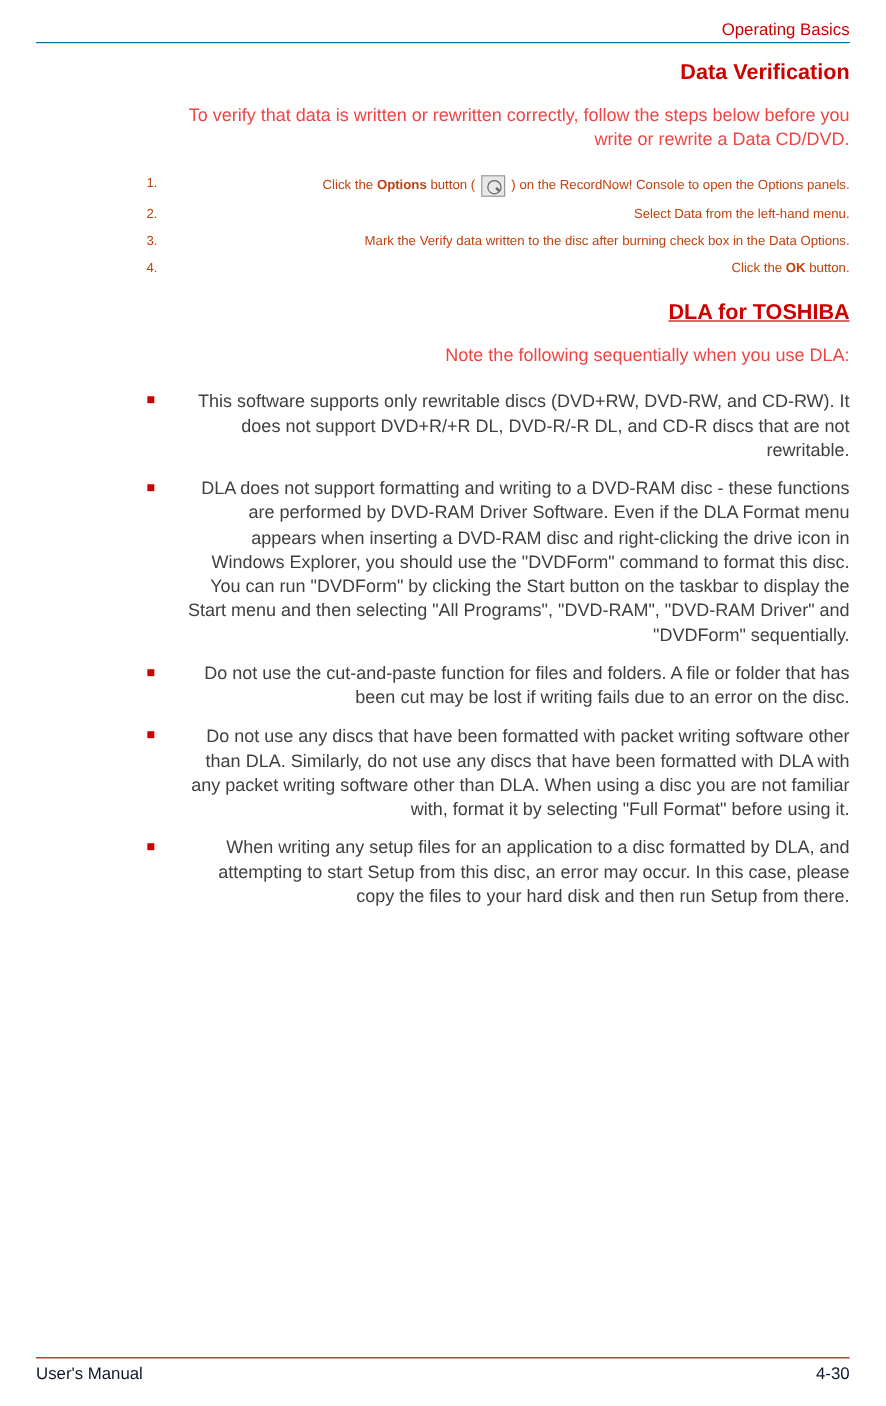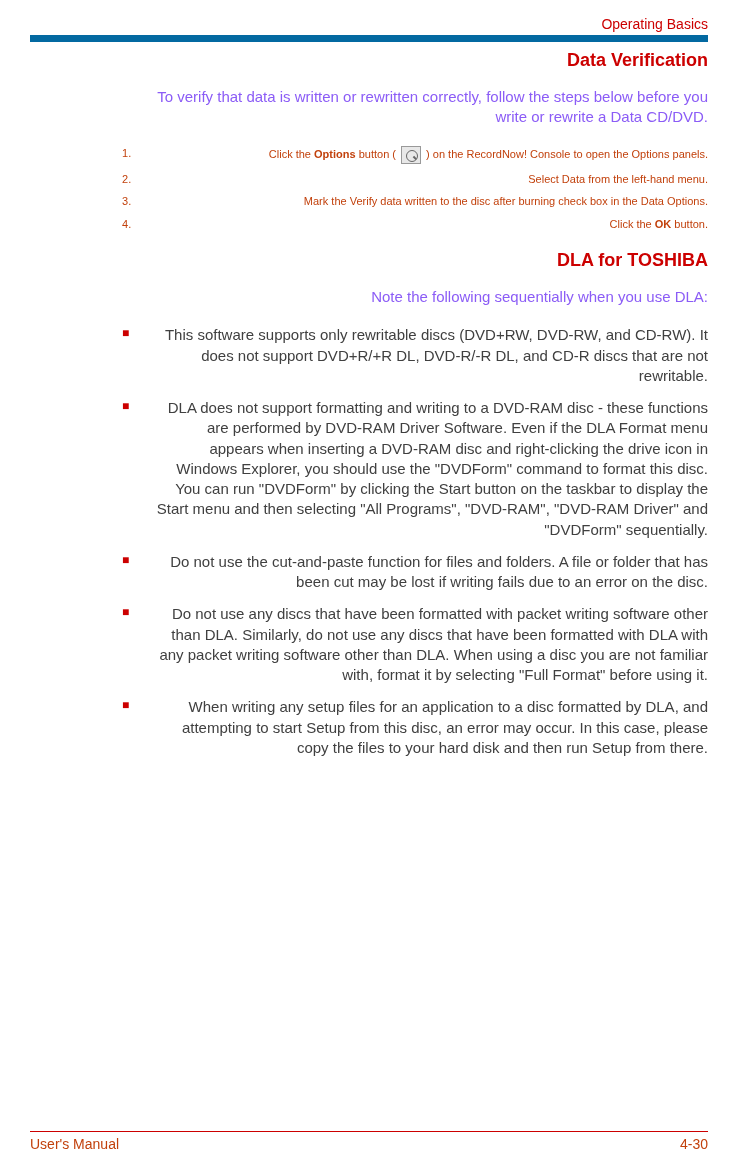--- a/index.html
+++ b/index.html
@@ -16,21 +16,21 @@
       padding: 0;
     }
     .header {
       position: absolute;
       top: 16px;
       right: 30px;
       left: 30px;
       text-align: right;
       color: #cc0000;
       font-size: 14px;
-      border-bottom: 7px solid #0369a1;
+      border-bottom: 1px solid #0369a1;
       padding-bottom: 3px;
     }
     .content {
       position: absolute;
       top: 50px;
       left: 30px;
       right: 30px;
       text-align: right;
     }
     .heading {
@@ -38,21 +38,21 @@
       font-size: 18px;
       font-weight: bold;
       margin-bottom: 16px;
       margin-left: 35px;
     }
     .intro-para {
       font-size: 15px;
       line-height: 1.35;
       margin-left: 92px;
       margin-bottom: 18px;
-      color: #8b5cf6;
+      color: #ef4444;
     }
     .ol-list {
       margin-left: 92px;
       list-style: none;
       counter-reset: item;
     }
     .ol-list li {
       font-size: 11px;
       line-height: 1.35;
       margin-bottom: 8px;
@@ -120,27 +120,28 @@
       color: #cc0000;
       font-size: 12px;
     }
     .footer {
       position: absolute;
       bottom: 20px;
       left: 30px;
       right: 30px;
       border-top: 1px solid #cc0000;
       padding-top: 4px;
-      color: #c2410c;
+      color: #0f172a;
       font-size: 14px;
       display: flex;
       justify-content: space-between;
     }
     .section-spacing {
       margin-top: 18px;
+      text-decoration: underline;
     }
   </style>
 </head>
 <body>
 
 <div class="header">
   <span>Operating Basics</span>
 </div>
 
 <div class="content">

